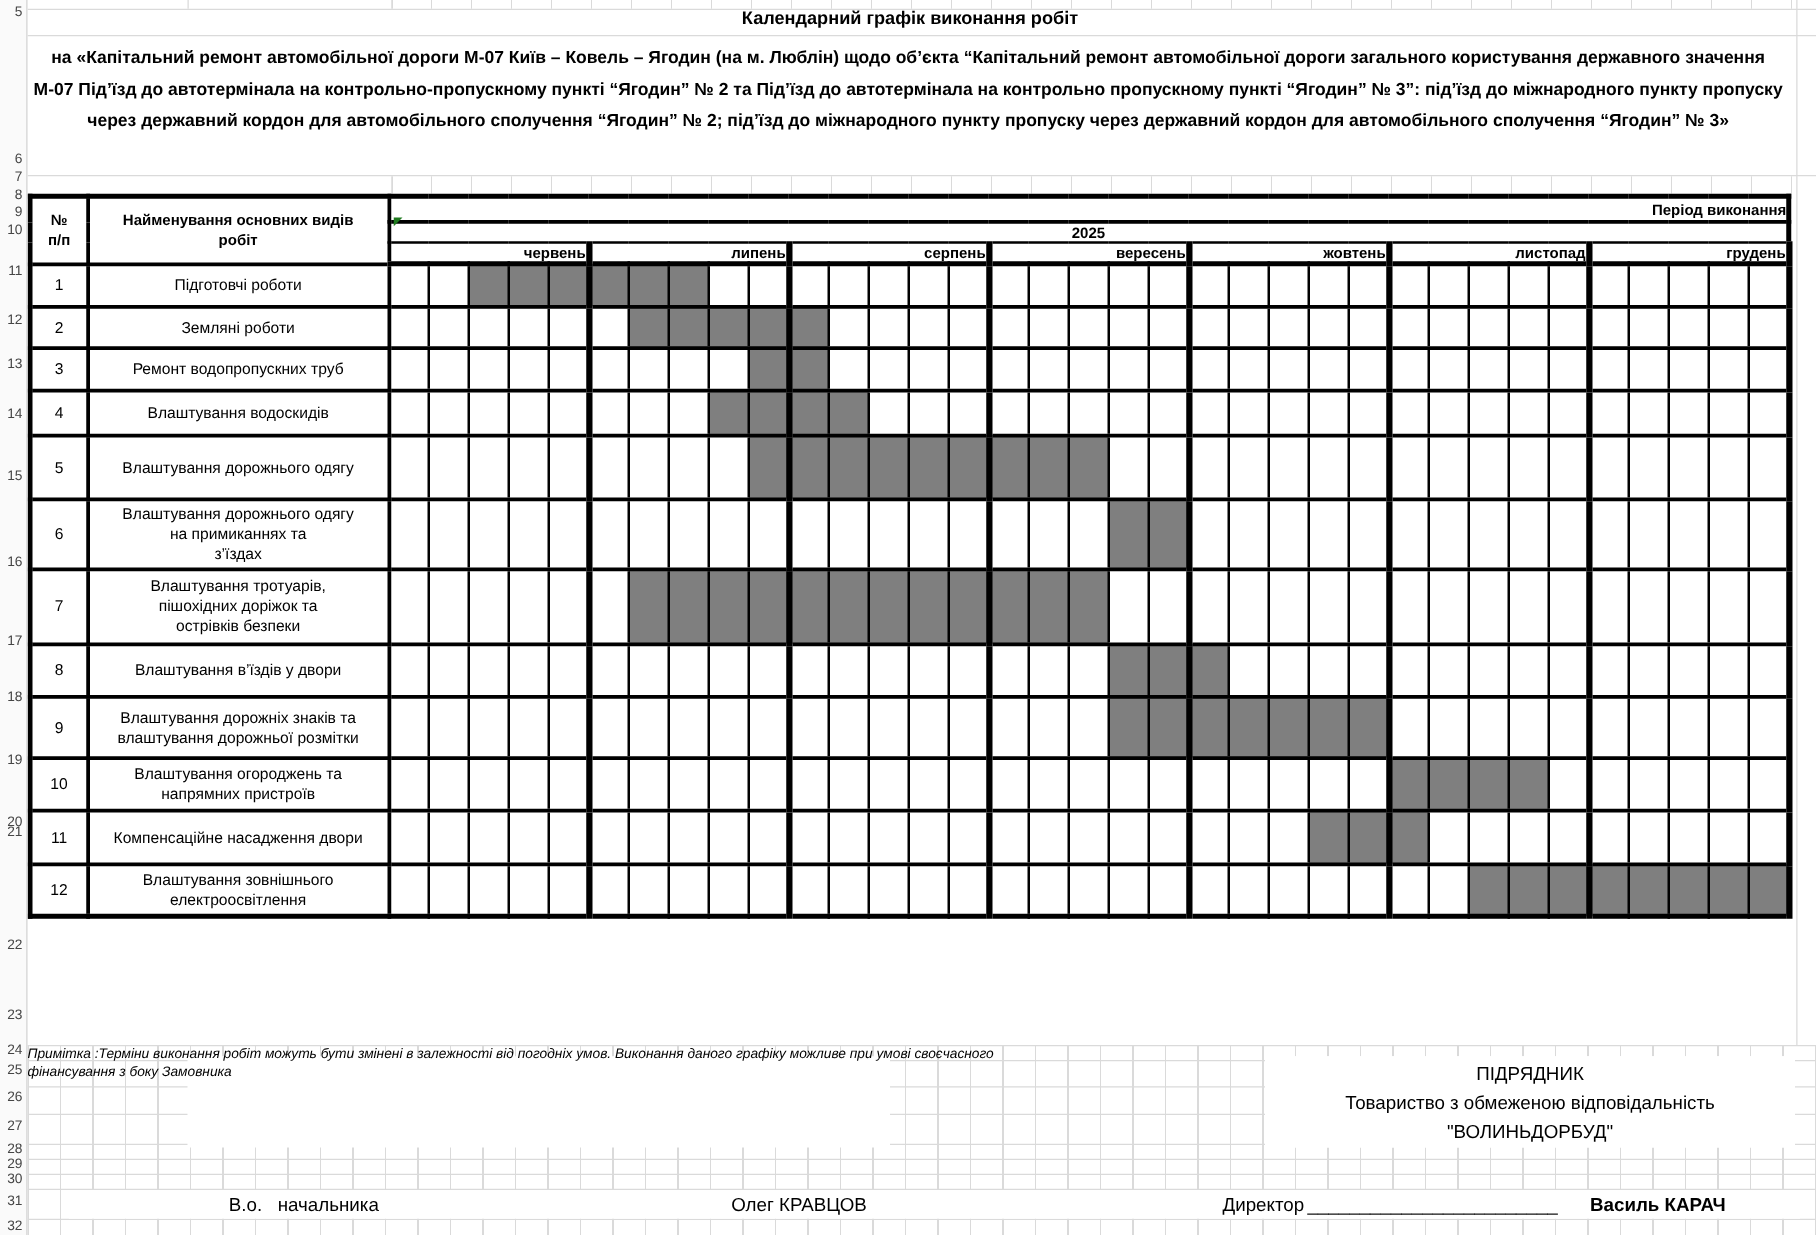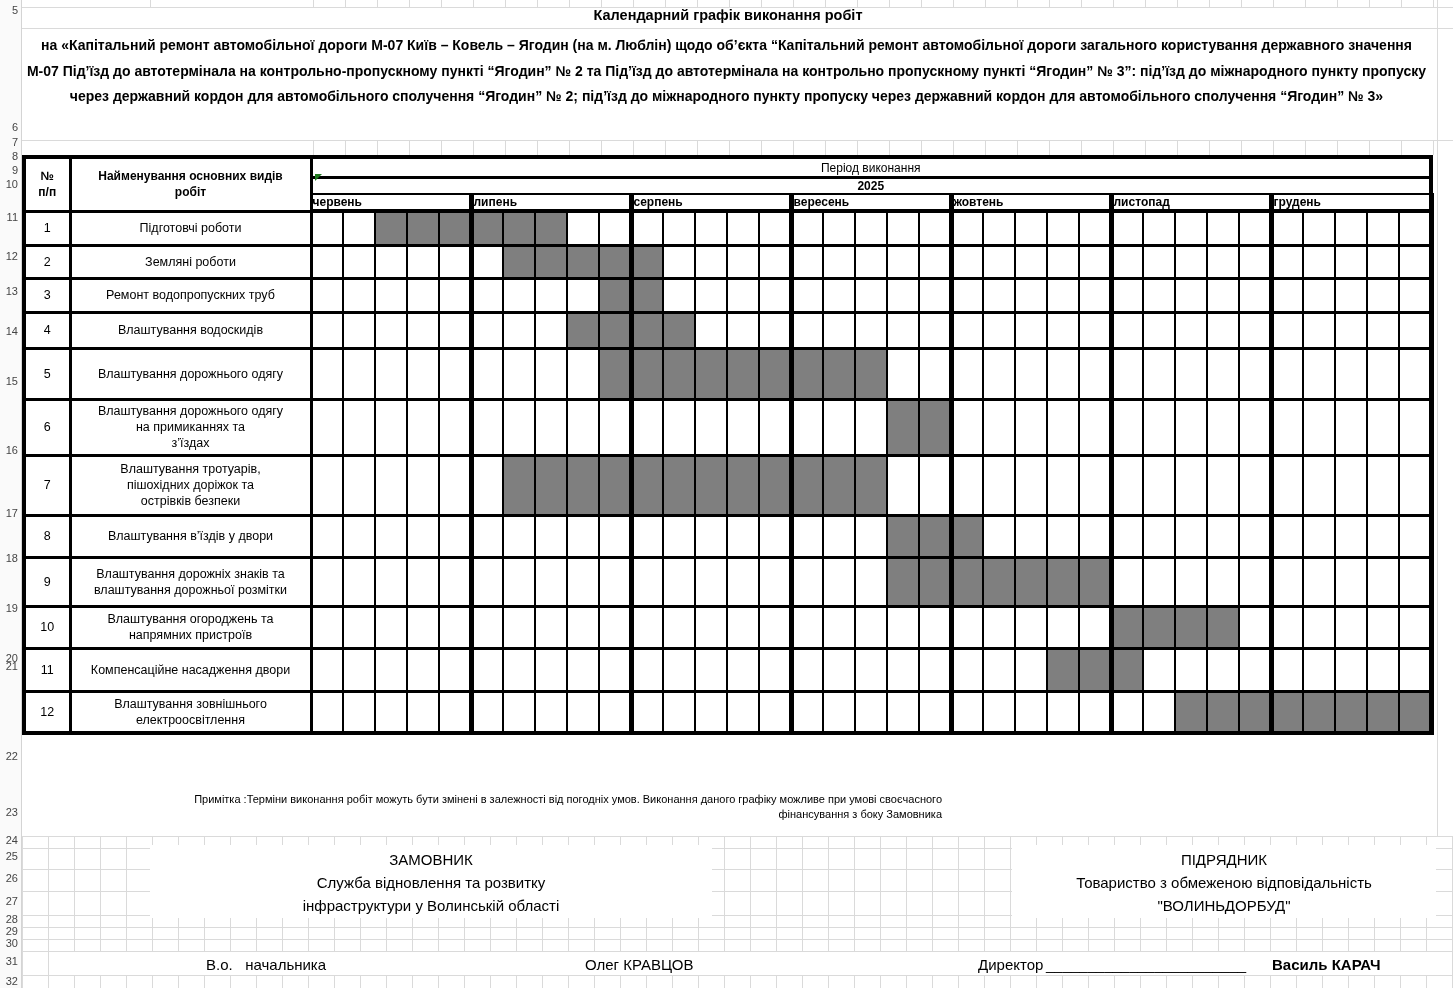--- a/index.html
+++ b/index.html
@@ -21,36 +21,36 @@
          font-size:14.5px;font-weight:bold;z-index:2;}
   .desc{position:absolute;top:33px;left:25px;width:1403px;text-align:center;
         font-size:14px;font-weight:bold;line-height:25.7px;z-index:2;}
 
   
   table.gantt{position:absolute;left:22px;top:155px;border-collapse:collapse;
               table-layout:fixed;border:4px solid #000;background:#fff;z-index:2;}
   .gantt th,.gantt td{padding:0;margin:0;}
   .numhead,.namehead{font-size:12px;font-weight:bold;text-align:center;
               white-space:pre-line;line-height:16px;border:3px solid #000;}
-  .phead{font-size:12px;font-weight:normal;text-align:center;height:17px;
+  .phead{font-size:12px;font-weight:bold;text-align:right;height:17px;
          border:3px solid #000;border-bottom-width:2px;}
   .yhead{font-size:12px;font-weight:bold;text-align:center;height:13px;
          border:3px solid #000;border-bottom-width:2px;}
-  .mhead{font-size:12px;font-weight:bold;text-align:left;height:14px;
+  .mhead{font-size:12px;font-weight:bold;text-align:right;height:14px;
          border:2px solid #000;border-right-width:5px;border-bottom-width:4px;}
   .numcell{text-align:center;font-size:12.5px;border:3px solid #000;}
   .taskcell{text-align:center;font-size:12.5px;line-height:16px;
             white-space:pre-line;border:3px solid #000;}
   .wk{border:2px solid #000;border-top-width:3px;border-bottom-width:3px;}
   .mend{border-right-width:5px;}
   .bar{background:#7f7f7f;}
 
   
-  .note{position:absolute;top:792px;left:22px;width:920px;text-align:right;
-        font-size:11px;line-height:15px;white-space:pre-line;z-index:2;}
+  .note{position:absolute;top:836px;left:22px;width:920px;text-align:left;
+        font-size:11px;line-height:15px;white-space:pre-line;z-index:2;font-style:italic;}
   .sigblock{position:absolute;top:845px;height:73px;background:#fff;z-index:2;
             text-align:center;font-size:15px;}
   .sigblock div{height:23px;line-height:23px;}
   .sigblock div:first-child{margin-top:3px;}
   .sig31{position:absolute;top:956px;font-size:15px;z-index:2;white-space:pre;line-height:18px;}
   .comment-marker{position:absolute;left:315px;top:174px;width:0;height:0;
        border-top:7px solid #1f7a1f;border-right:7px solid transparent;z-index:3;}
 </style>
 </head>
 <body>
@@ -651,31 +651,26 @@
           <td class="wk bar" style="background: rgb(127, 127, 127);"></td>
           <td class="wk bar" style="background: rgb(127, 127, 127);"></td>
           <td class="wk mend bar" style="background: rgb(127, 127, 127);"></td>
         </tr>
       </tbody>
     </table>
 
   <div class="note">Примітка :Терміни виконання робіт можуть бути змінені в залежності від погодніх умов. Виконання даного графіку можливе при умові своєчасного
 фінансування з боку Замовника</div>
 
-  <div class="sigblock" style="left:150px;width:562px;">
-    <div>ЗАМОВНИК</div>
-    <div>Служба відновлення та розвитку</div>
-    <div>інфраструктури у Волинській області</div>
-  </div>
 
   <div class="sigblock" style="left:1012px;width:424px;">
     <div>ПІДРЯДНИК</div>
     <div>Товариство з обмеженою відповідальність</div>
     <div>"ВОЛИНЬДОРБУД"</div>
   </div>
 
-  <span class="sig31" style="left:206px;text-align:right;">В.о.   начальника</span>
+  <span class="sig31" style="left:183px;text-align:right;">В.о.   начальника</span>
   <span class="sig31" style="left:585px;">Олег КРАВЦОВ</span>
   <span class="sig31" style="left:978px;text-align:right;">Директор</span>
   <span class="sig31" style="left:1046px;">________________________</span>
   <span class="sig31" style="left:1272px;font-weight:bold;">Василь КАРАЧ</span>
 
 </div>
 
 </body></html>

